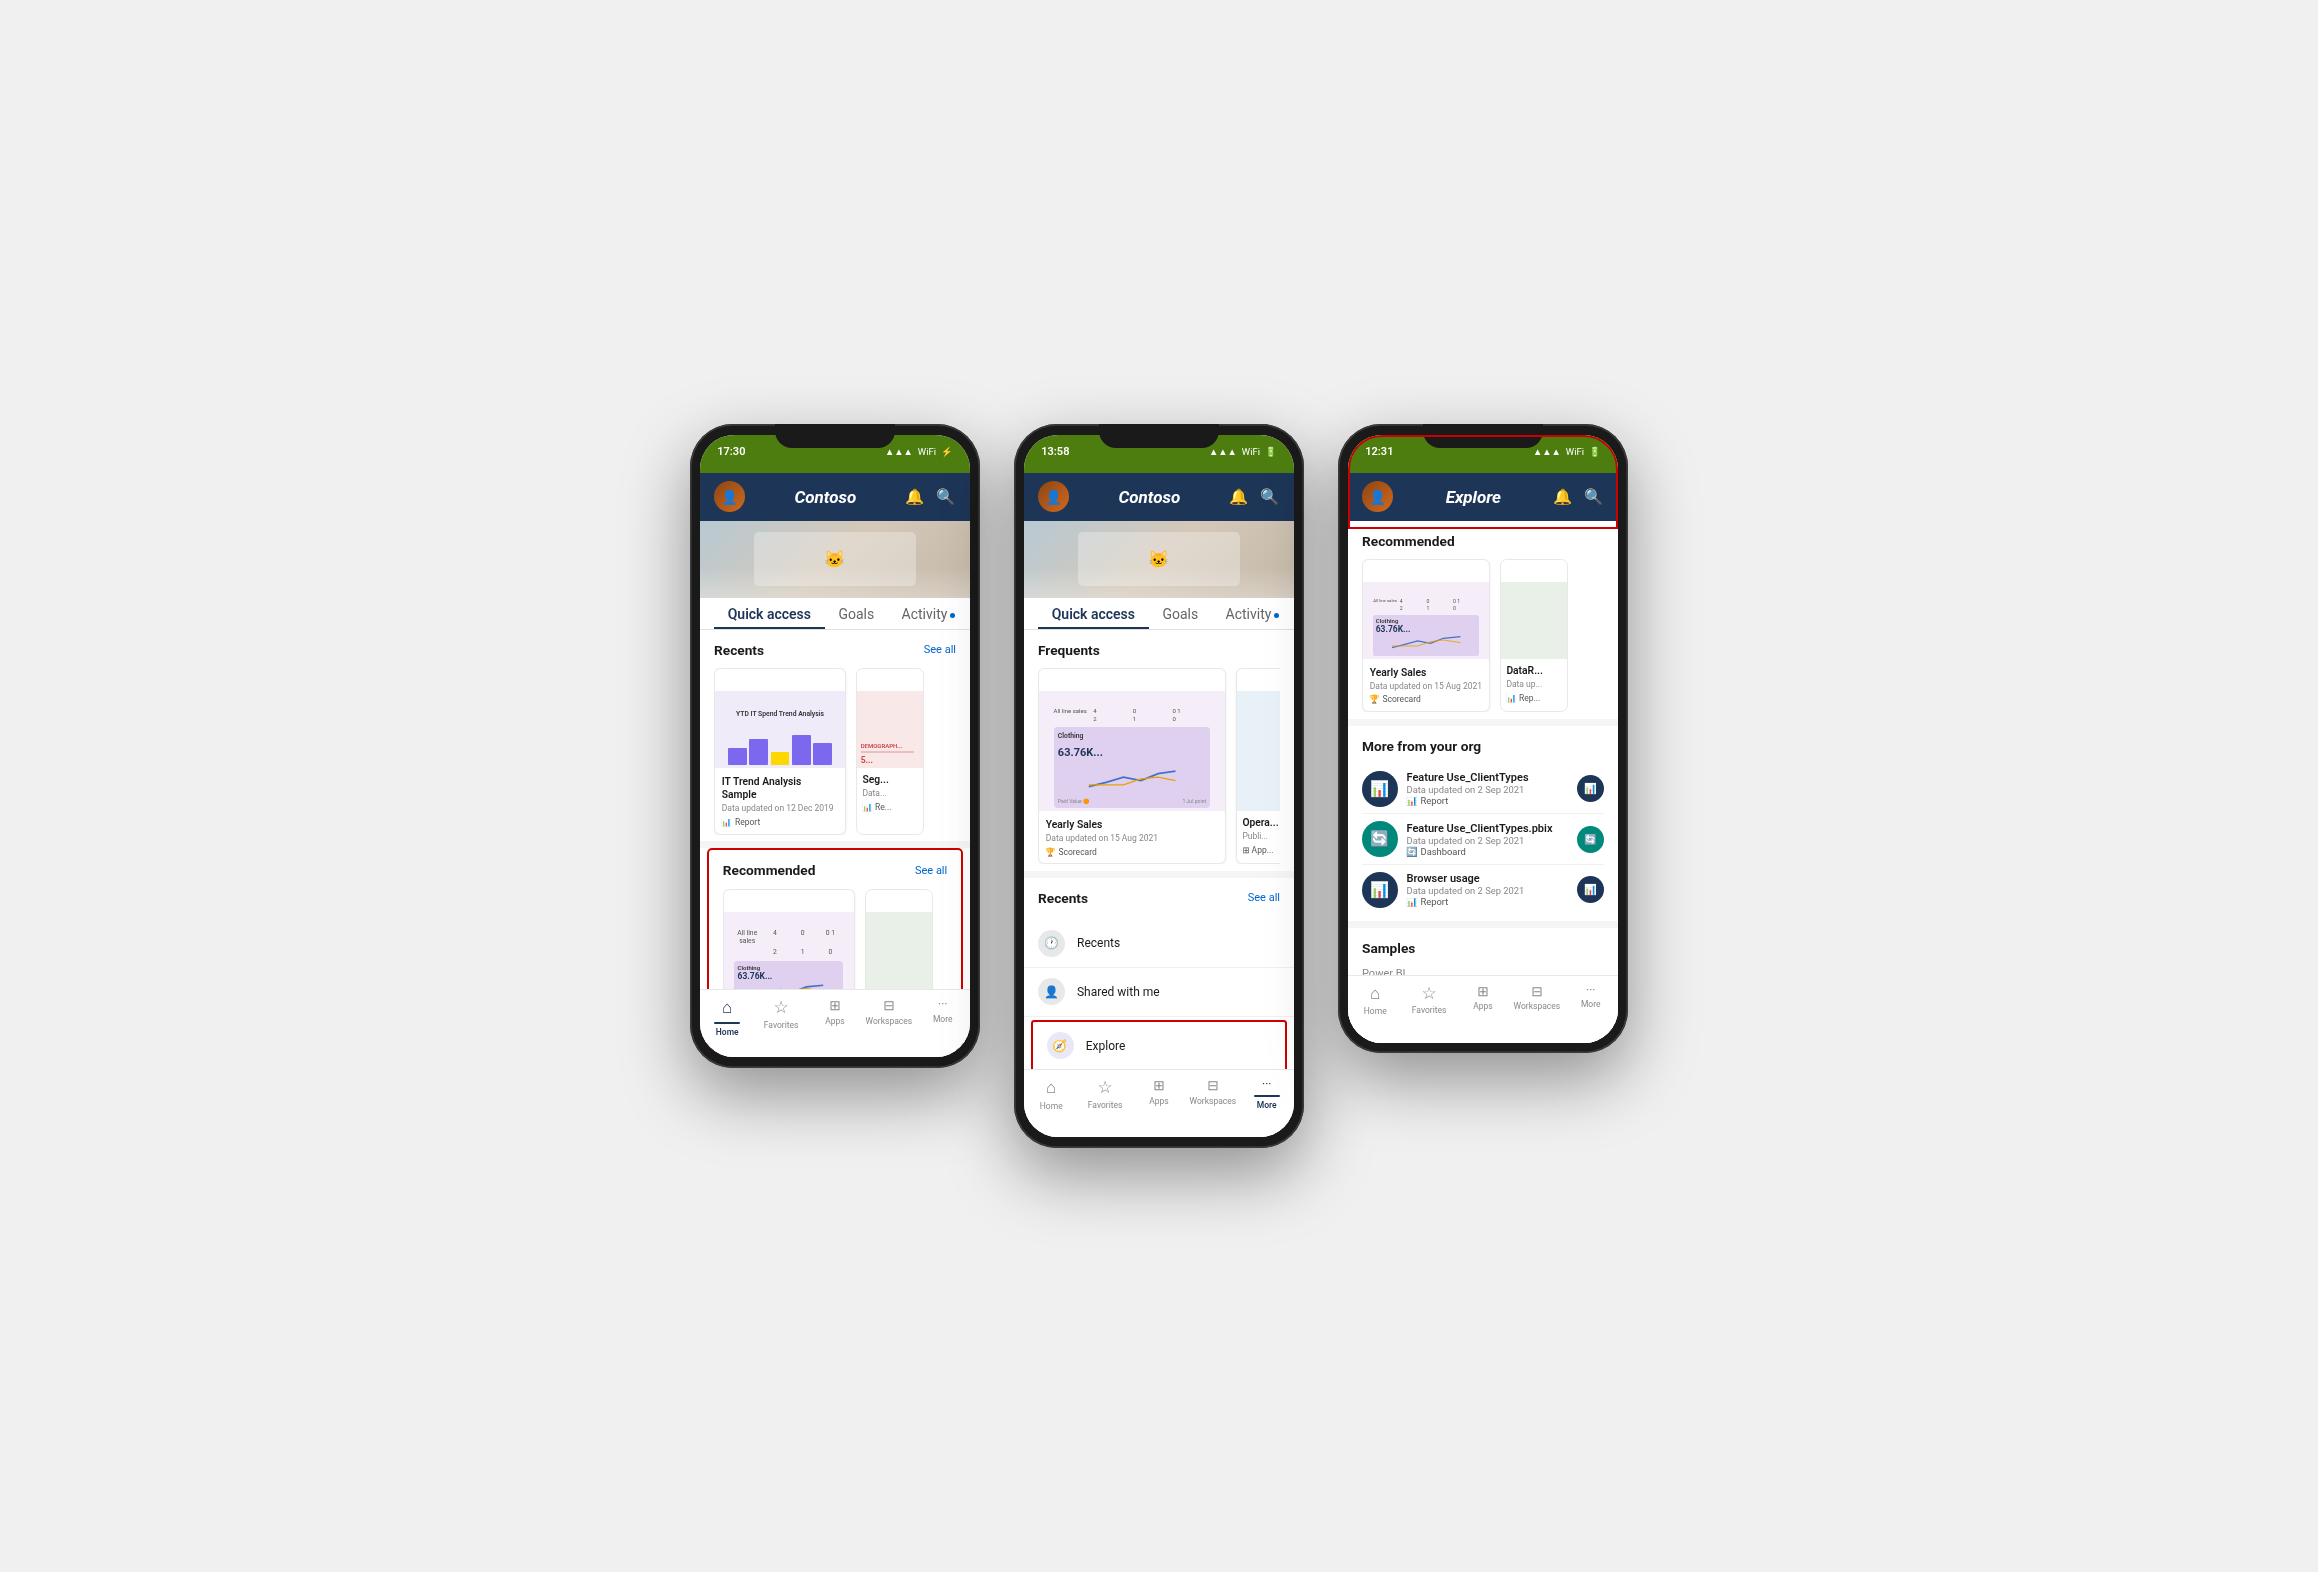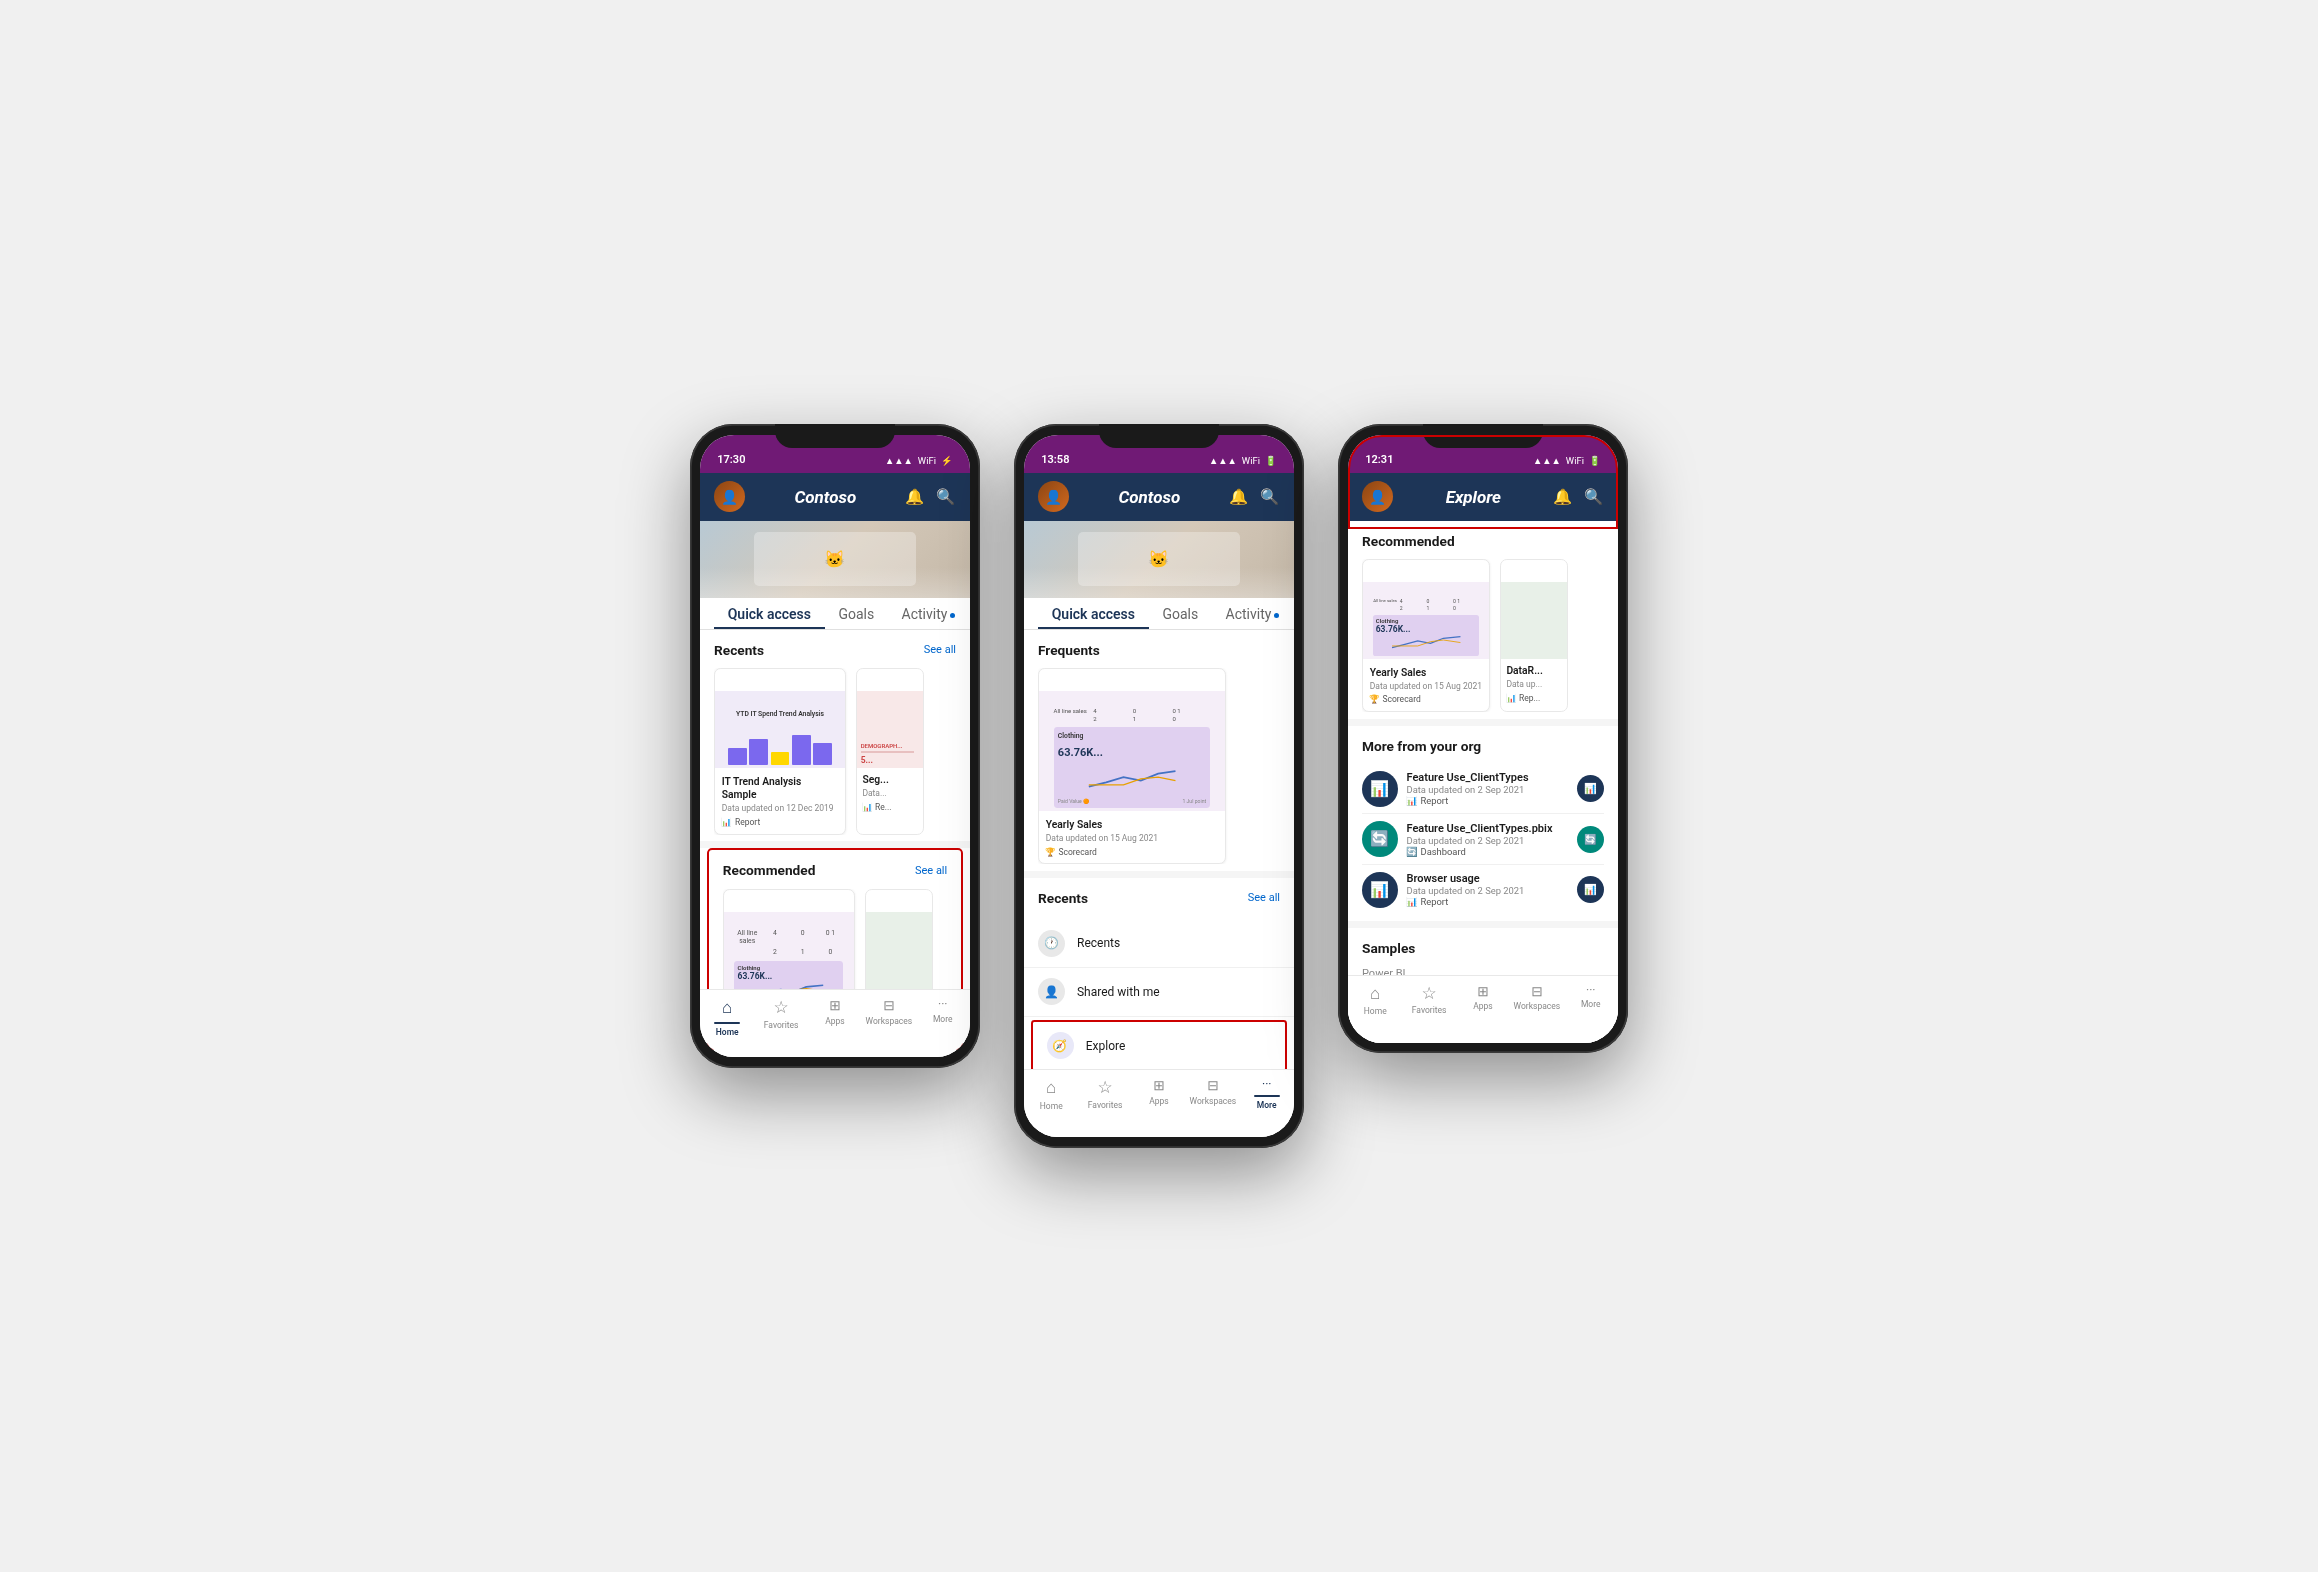--- a/index.html
+++ b/index.html
@@ -50,23 +50,23 @@
       width: 120px;
       height: 24px;
       background: #1a1a1a;
       border-radius: 0 0 17px 17px;
       z-index: 10;
     }
 
     
     .status-bar {
       height: 38px;
-      background: #701a75;
-      display: flex;
-      align-items: flex-end;
+      background: #4d7c0f;
+      display: flex;
+      align-items: center;
       justify-content: space-between;
       padding: 3.4px 17px 6.8px;
       position: relative;
       z-index: 5;
     }
 
     .status-time {
       font-size: 11px;
       font-weight: 600;
       color: #fff;
@@ -658,20 +658,28 @@
                       </div>
                     </div>
                   </div>
                 </div>
                 <div class="card-info">
                   <div class="card-name">Yearly Sales</div>
                   <div class="card-date">Data updated on 15 Aug 2021</div>
                   <div class="card-type">🏆 Scorecard</div>
                 </div>
               </div>
+              <div class="card card-large card-partial" style="min-width:85px;max-width:90px;">
+                <div class="card-thumb" style="height:120px;background:#e8f0f8;"></div>
+                <div class="card-info">
+                  <div class="card-name">Opera...</div>
+                  <div class="card-date">Publi...</div>
+                  <div class="card-type">⊞ App...</div>
+                </div>
+              </div>
             </div>
           </div>
 
           <div class="section-divider"></div>
 
           <div class="section" style="padding-bottom:3.4px;">
             <div class="section-header">
               <span class="section-title">Recents</span>
               <span class="see-all">See all</span>
             </div>

